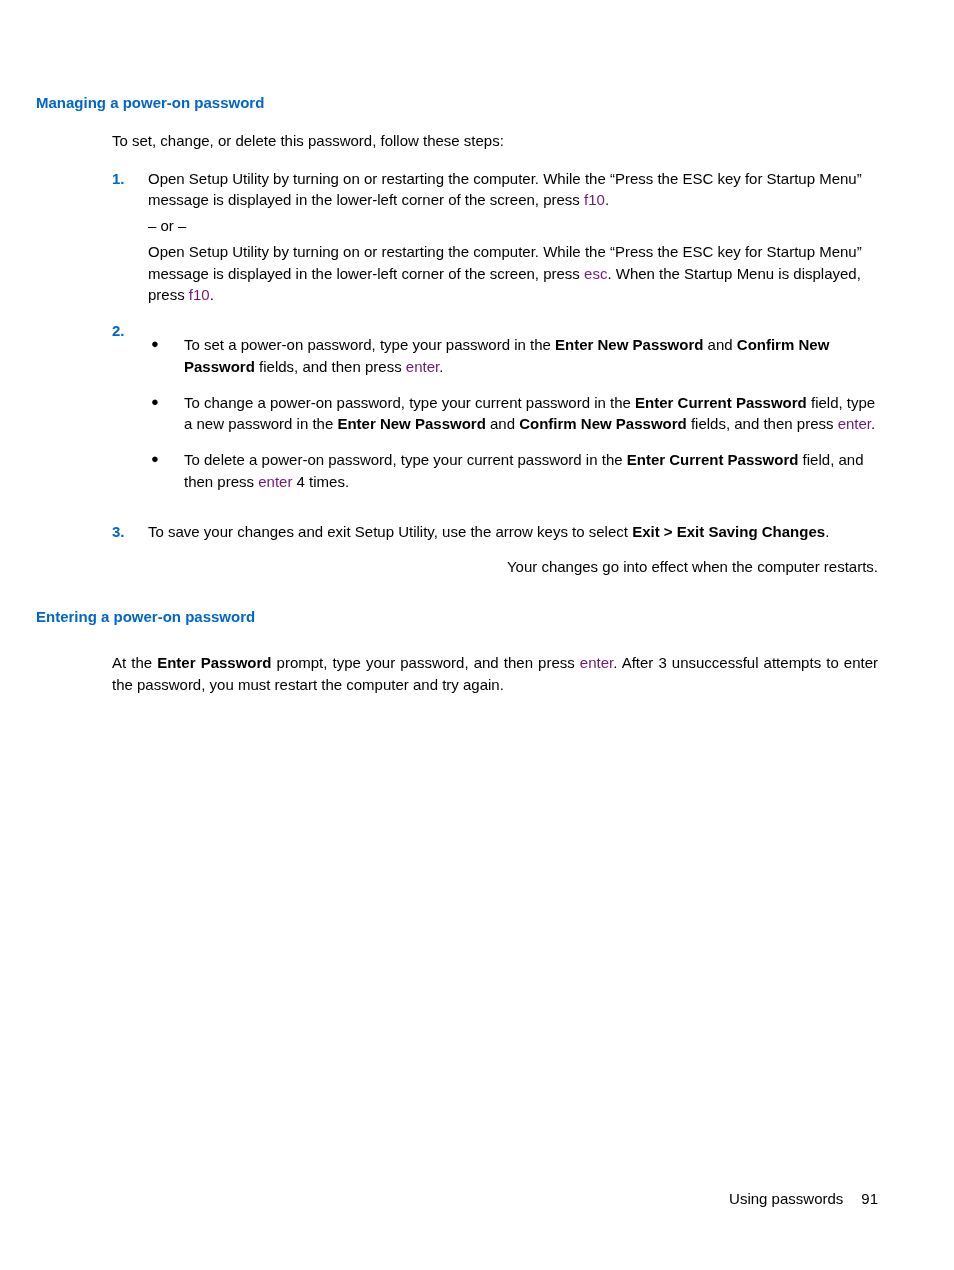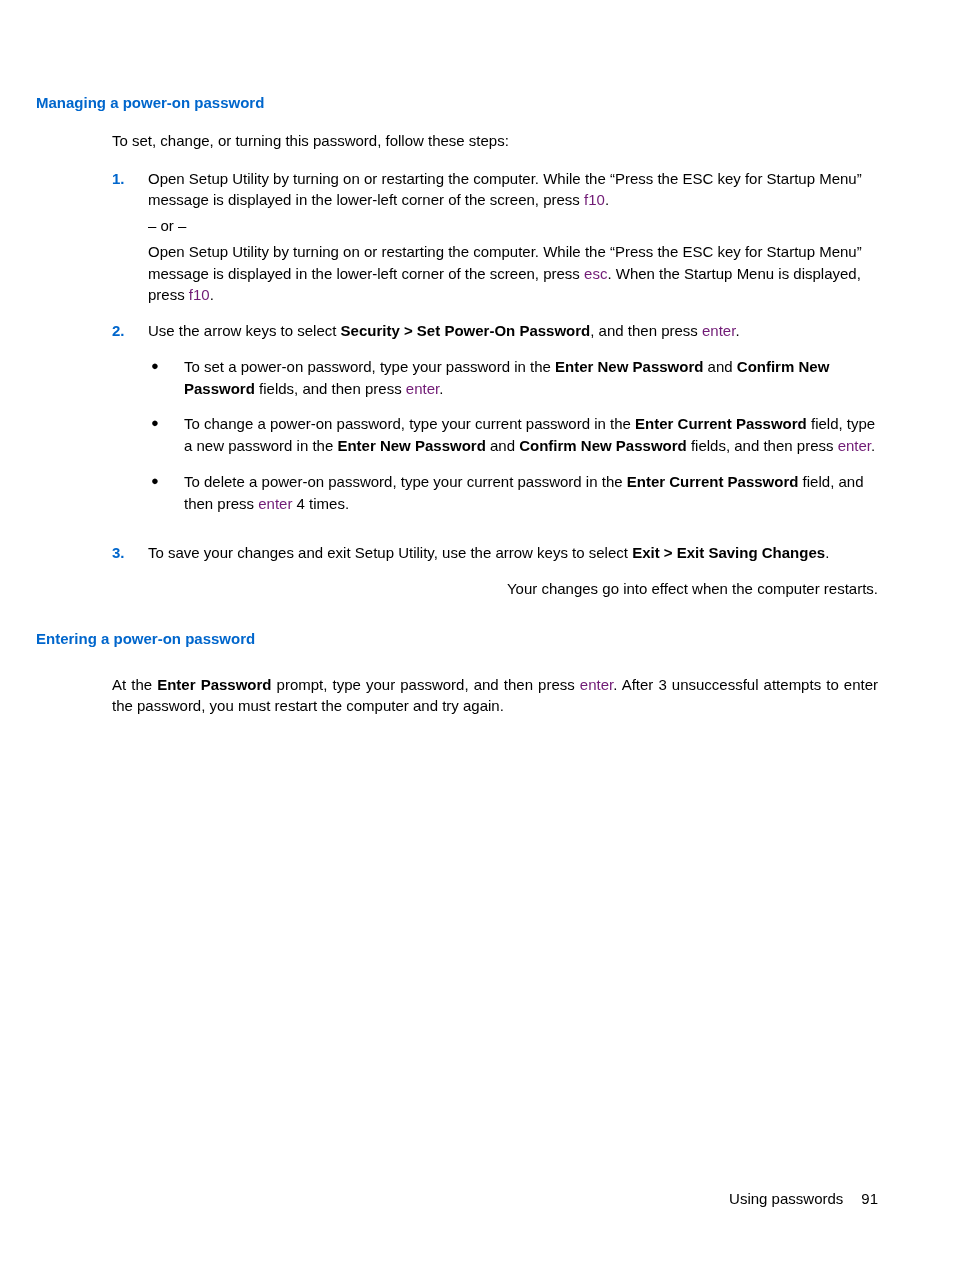--- a/index.html
+++ b/index.html
@@ -75,41 +75,38 @@
     .footer-label { margin-right: 18px; margin-left: 45px; }
   </style>
 </head>
 <body>
 
 <div class="page">
 
   <div class="heading-blue">Managing a power-on password</div>
 
   <div class="indent">
-    <p class="intro">To set, change, or turning this password, follow these steps:</p>
+    <p class="intro">To set, change, or delete this password, follow these steps:</p>
 
     <div class="ol-item">
       <div class="ol-marker">1.</div>
       <div class="ol-body">
         <p>
           <span>Open Setup Utility by turning on or restarting the computer. While the “Press the ESC key for Startup Menu” message is displayed in the lower-left corner of the screen, press </span><span class="key">f10</span><span>.</span>
         </p>
         <p class="or-sep">– or –</p>
         <p>
           <span>Open Setup Utility by turning on or restarting the computer. While the “Press the ESC key for Startup Menu” message is displayed in the lower-left corner of the screen, press </span><span class="key">esc</span><span>. When the Startup Menu is displayed, press </span><span class="key">f10</span><span>.</span>
         </p>
       </div>
     </div>
 
     <div class="ol-item">
       <div class="ol-marker">2.</div>
       <div class="ol-body">
-        <p>
-          <span>Use the arrow keys to select </span><span class="bold">Security &gt; Set Power-On Password</span><span>, and then press </span><span class="key">enter</span><span>.</span>
-        </p>
 
         <div class="bullet-list">
 
           <div class="bullet-item">
             <div class="bullet-dot">●</div>
             <div class="bullet-body">
               <span>To set a power-on password, type your password in the </span><span class="bold">Enter New Password</span><span> and </span><span class="bold">Confirm New Password</span><span> fields, and then press </span><span class="key">enter</span><span>.</span>
             </div>
           </div>
 

